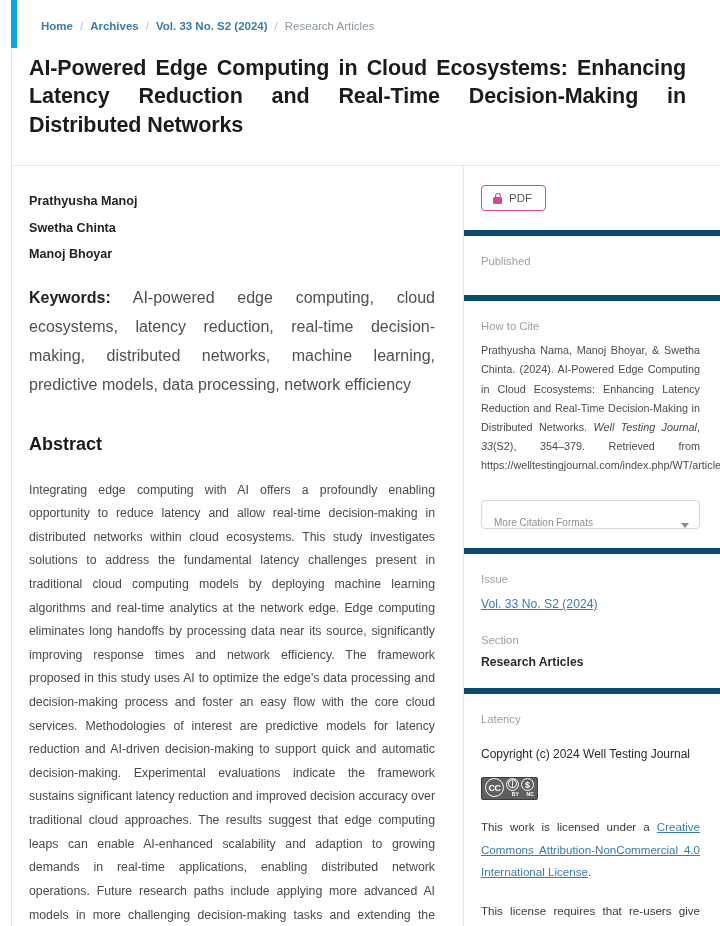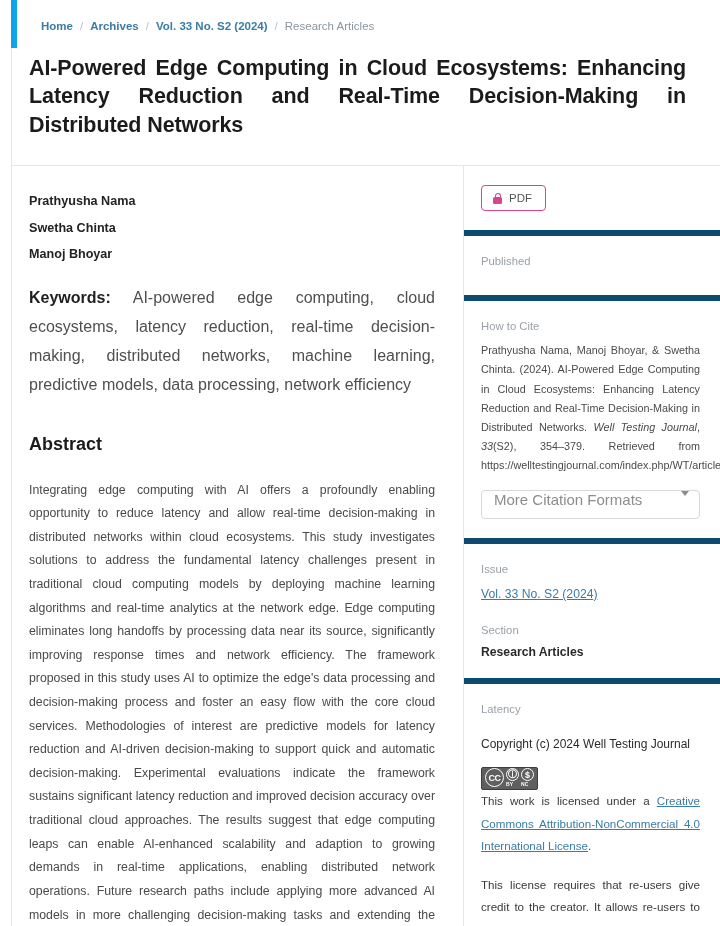--- a/index.html
+++ b/index.html
@@ -165,29 +165,29 @@
   
   .cite-text {
     font-size: 10.8px;
     line-height: 1.78;
     color: #4a4a4a;
     text-align: justify;
   }
   .cite-text i { font-style: italic; }
 
   .select-box {
-    margin-top: 14px;
+    margin-top: 24px;
     border: 1px solid #d8d8d8;
     border-radius: 4px;
     height: 29px;
     display: flex;
-    align-items: flex-start;
+    align-items: flex-end;
     justify-content: space-between;
     padding: 0 10px 0 12px;
-    font-size: 15px;
+    font-size: 10px;
     color: #8d8d8d;
     background: #fff;
     cursor: pointer;
   }
   .caret {
     width: 0; height: 0;
     border-left: 4px solid transparent;
     border-right: 4px solid transparent;
     border-top: 5px solid #8d8d8d;
   }
@@ -211,21 +211,21 @@
     border: 1px solid #3d3d3d;
     border-radius: 2px;
     padding: 2px 3px;
     align-items: flex-end;
     gap: 2px;
     height: 23px;
   }
   .cc-cell {
     display: flex;
     flex-direction: column;
-    align-items: flex-start;
+    align-items: flex-end;
     justify-content: center;
   }
   .cc-circle {
     border: 1.4px solid #fff;
     border-radius: 50%;
     color: #fff;
     display: flex;
     align-items: center;
     justify-content: center;
     font-weight: bold;
@@ -240,20 +240,21 @@
     letter-spacing: 0.2px;
     margin-top: 1px;
     line-height: 1;
   }
 
   .license-text {
     font-size: 11.6px;
     line-height: 1.95;
     color: #3a3a3a;
     text-align: justify;
+    margin-top: 16px;
   }
   .license-text a {
     color: #3a7ca8;
     text-decoration: underline;
   }
   .license-note {
     font-size: 11.6px;
     line-height: 1.95;
     color: #3a3a3a;
     text-align: justify;
@@ -279,21 +280,21 @@
     <h1 class="article-title">AI-Powered Edge Computing in Cloud Ecosystems: Enhancing Latency Reduction and Real-Time Decision-Making in Distributed Networks</h1>
   </div>
 
   <div class="hr-full"></div>
 
   <div class="body-cols">
 
     <div class="col-main">
 
       <div class="authors">
-        <div class="author">Prathyusha Nama</div>
+        <div class="author">Prathyusha Manoj</div>
         <div class="author">Swetha Chinta</div>
         <div class="author">Manoj Bhoyar</div>
       </div>
 
       <div class="keywords">
         <b>Keywords:</b>
         <span>AI-powered edge computing, cloud ecosystems, latency reduction, real-time decision-making, distributed networks, machine learning, predictive models, data processing, network efficiency</span>
       </div>
 
       <h2 class="abstract-head">Abstract</h2>

